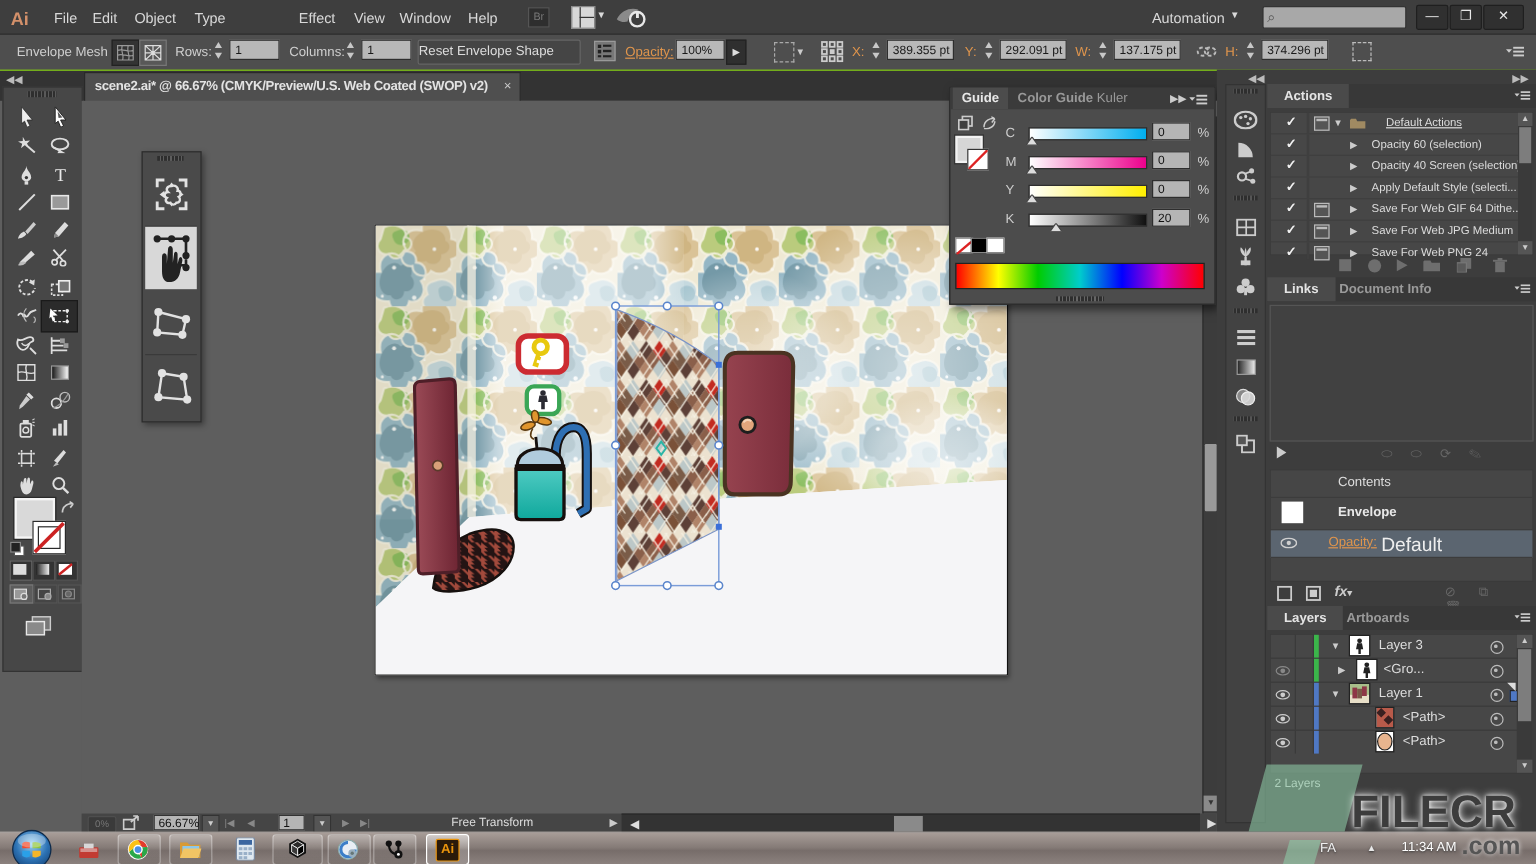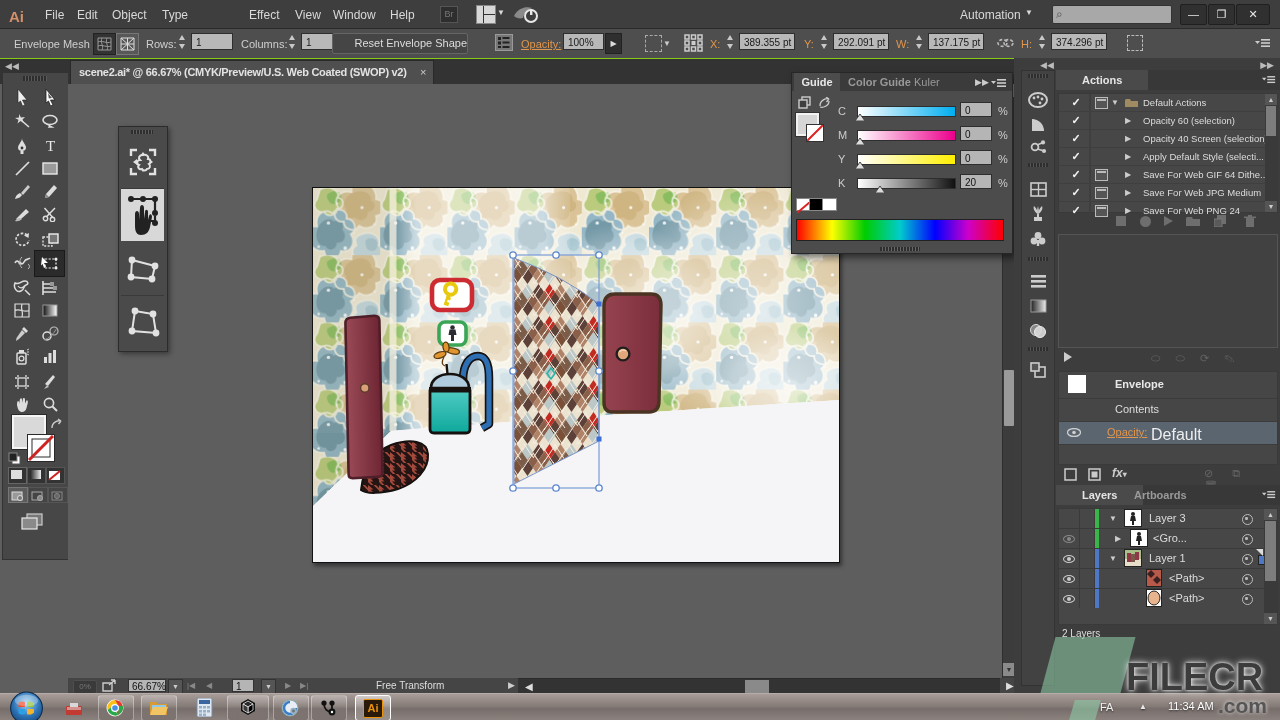--- a/index.html
+++ b/index.html
@@ -42,21 +42,21 @@
 #colorpanel .ctab{position:absolute;left:2px;top:0px;width:46px;height:18px;background:#4c4c4c;color:#e8e8e8;font-weight:bold;font-size:11px;line-height:18px;text-align:center;}
 .cmyk-row{position:absolute;height:12px;color:#ccc;font-size:11px;}
 .cmyk-bar{position:absolute;left:19px;top:1px;width:97px;height:9px;border:1px solid #2e2e2e;}
 .cmyk-val{position:absolute;left:122px;top:-3px;width:32px;height:15px;background:#b5b5b5;border:1px solid #2e2e2e;color:#111;font-size:10px;line-height:15px;padding-left:4px;box-sizing:border-box;}
 
 #dock{left:1014px;top:58px;width:266px;height:636px;background:#3d3d3d;}
 #iconstrip{position:absolute;left:7px;top:12px;width:32px;height:614px;background:#424242;border:1px solid #333;}
 .strip-ic{position:absolute;left:0;width:32px;height:24px;display:flex;align-items:center;justify-content:center;color:#ccc;}
 #panels{position:absolute;left:42px;top:0px;width:224px;height:636px;}
 .ptabs{position:relative;height:20px;background:#383838;}
-.ptab{position:absolute;top:0;height:20px;color:#e5e5e5;font-size:11px;font-weight:bold;line-height:20px;padding:0 26px;}
+.ptab{position:absolute;top:0;height:20px;color:#e5e5e5;font-size:11px;font-weight:bold;line-height:20px;padding:0 14px;}
 .ptab.on{background:#4a4a4a;}
 .ptab.off{color:#9a9a9a;font-weight:bold;}
 .pmenu{position:absolute;right:4px;top:5px;width:14px;height:10px;}
 .pbody{position:relative;background:#4a4a4a;}
 
 .arow{position:relative;height:17px;border-bottom:1px solid #3f3f3f;color:#ddd;font-size:9.5px;line-height:17px;}
 .chk{position:absolute;left:4px;top:0;width:26px;text-align:center;color:#f2f2f2;border-right:1px solid #3f3f3f;height:100%;font-weight:bold;font-size:11px;}
 .dlg{position:absolute;left:36px;top:3px;width:11px;height:10px;border:1px solid #bbb;background:#555;}
 .dlg:after{content:"";position:absolute;left:1px;top:1px;width:9px;height:2px;background:#bbb;}
 .arow .atxt{position:absolute;top:0;white-space:nowrap;}
@@ -128,21 +128,21 @@
       </svg></div>
   <div style="position:absolute;left:116px;top:4px;width:21px;height:20px;background:#585858;border:1px solid #777;"><svg width="15" height="14" style="margin:3px;" viewBox="0 0 15 14">
         <path d="M1 1 H14 V13 H1 Z M1 7 H14 M7.5 1 V13 M1 1 L14 13 M14 1 L1 13" fill="none" stroke="#ddd" stroke-width="1"></path>
       </svg></div>
   <span class="cb-label" style="left:146px;">Rows:</span>
   <div class="spinner" style="left:176px;"></div>
   <div class="cb-input" style="left:191px;width:42px;">1</div>
   <span class="cb-label" style="left:241px;">Columns:</span>
   <div class="spinner" style="left:286px;"></div>
   <div class="cb-input" style="left:301px;width:42px;">1</div>
-  <div style="position:absolute;left:332px;top:4px;width:134px;height:19px;background:#454545;border:1px solid #656565;border-radius:2px;color:#ddd;text-align:right;line-height:19px;">Reset Envelope Shape</div>
+  <div style="position:absolute;left:348px;top:4px;width:134px;height:19px;background:#454545;border:1px solid #656565;border-radius:2px;color:#ddd;text-align:left;line-height:19px;">Reset Envelope Shape</div>
   <div style="position:absolute;left:495px;top:5px;width:16px;height:15px;background:#777;border:1px solid #999;"><svg width="12" height="11" style="margin:2px;" viewBox="0 0 12 11">
         <rect x="0" y="0" width="3" height="3" fill="#222"></rect>
         <rect x="0" y="4.5" width="3" height="3" fill="#222"></rect>
         <rect x="0" y="9" width="3" height="2" fill="#222"></rect>
         <rect x="4.5" y="0" width="7" height="2" fill="#222"></rect>
         <rect x="4.5" y="4.5" width="7" height="2" fill="#222"></rect>
         <rect x="4.5" y="9" width="7" height="2" fill="#222"></rect>
       </svg></div>
   <span class="cb-label orange" style="left:521px;text-decoration:underline;">Opacity:</span>
   <div class="cb-input" style="left:563px;width:41px;">100%</div>
@@ -808,21 +808,21 @@
         </svg>
       </div>
     <div class="pbody" style="height:118px;margin:3px 2px 0 2px;border:1px solid #3a3a3a;background:#474747;">
       <div class="arow">
           <span class="chk">✓</span>
           <span class="dlg"></span>
           <span style="position:absolute;left:52px;top:0;color:#ccc;font-size:8px;">▼</span>
           <svg style="position:absolute;left:66px;top:4px;" width="13" height="10" viewBox="0 0 13 10">
             <path d="M0 2 L0 9 L13 9 L13 3 L6 3 L5 1 L1 1 Z" fill="#a08a62"></path>
           </svg>
-          <span class="atxt" style="left:84px;">Default Actions</span>
+          <span class="atxt" style="left:96px;text-decoration:underline;">Default Actions</span>
         </div>
       <div class="arow">
           <span class="chk">✓</span>
           <span style="position:absolute;left:66px;top:0;color:#ccc;font-size:8px;">▶</span>
           <span class="atxt" style="left:84px;">Opacity 60 (selection)</span>
         </div>
       <div class="arow">
           <span class="chk">✓</span>
           <span style="position:absolute;left:66px;top:0;color:#ccc;font-size:8px;">▶</span>
           <span class="atxt" style="left:84px;">Opacity 40 Screen (selection)</span>
@@ -867,33 +867,43 @@
           <rect x="3" y="0" width="9" height="9" fill="#6e6e6e"></rect>
           <rect x="0" y="4" width="8" height="8" fill="#5a5a5a" stroke="#777"></rect>
         </svg>
       <svg style="position:absolute;left:188px;top:2px;" width="12" height="12" viewBox="0 0 12 12">
           <rect x="2" y="3" width="8" height="9" fill="#6e6e6e"></rect>
           <rect x="0" y="1.5" width="12" height="1.6" fill="#6e6e6e"></rect>
           <rect x="4" y="0" width="4" height="2" fill="#6e6e6e"></rect>
         </svg>
     </div>
 
+    <div class="ptabs">
+        <div class="ptab on" style="left:0;">Links</div>
+        <div class="ptab off" style="left:46px;">Document Info</div>
+        <svg class="pmenu" width="16" height="11" viewBox="0 0 16 11">
+          <path d="M0 3 L5 3 L2.5 6 Z" fill="#ccc"></path>
+          <rect x="6" y="1" width="9" height="1.6" fill="#ccc"></rect>
+          <rect x="6" y="4.2" width="9" height="1.6" fill="#ccc"></rect>
+          <rect x="6" y="7.4" width="9" height="1.6" fill="#ccc"></rect>
+        </svg>
+      </div>
     <div class="pbody" style="height:112px;margin:3px 2px 0 2px;border:1px solid #555;background:#414141;"></div>
     <div style="position:relative;height:20px;">
       <span style="position:absolute;left:8px;top:4px;border-left:8px solid #ccc;border-top:5px solid transparent;border-bottom:5px solid transparent;"></span>
       <span style="position:absolute;left:95px;top:4px;color:#666;font-size:11px;letter-spacing:6px;">⬭ ⬭ ⟳ ✎</span>
     </div>
 
     <div class="pbody" style="height:92px;margin:3px 2px 0 2px;background:#464646;border:1px solid #3a3a3a;">
+      <div style="position:relative;height:22px;border-bottom:1px solid #3c3c3c;">
+          <span style="position:absolute;left:56px;top:4px;color:#ddd;font-size:11px;">Contents</span>
+        </div>
       <div style="position:relative;height:26px;border-bottom:1px solid #3c3c3c;">
           <div style="position:absolute;left:9px;top:3px;width:18px;height:18px;background:#fff;"></div>
           <span style="position:absolute;left:56px;top:6px;color:#e8e8e8;font-size:11px;font-weight:bold;">Envelope</span>
-        </div>
-      <div style="position:relative;height:22px;border-bottom:1px solid #3c3c3c;">
-          <span style="position:absolute;left:56px;top:4px;color:#ddd;font-size:11px;">Contents</span>
         </div>
       <div style="position:relative;height:22px;background:#5b6570;border-bottom:1px solid #3c3c3c;">
           <svg style="position:absolute;left:8px;top:6px;" width="14" height="9" viewBox="0 0 14 9">
             <ellipse cx="7" cy="4.5" rx="6.5" ry="4" fill="none" stroke="#cfcfcf" stroke-width="1.3"></ellipse>
             <circle cx="7" cy="4.5" r="1.8" fill="#cfcfcf"></circle>
           </svg>
           <span style="position:absolute;left:48px;top:4px;color:#e0954c;font-size:11px;text-decoration:underline;">Opacity:</span>
           <span style="position:absolute;left:92px;top:4px;color:#eee;font-size:16px;">Default</span>
         </div>
     </div>

